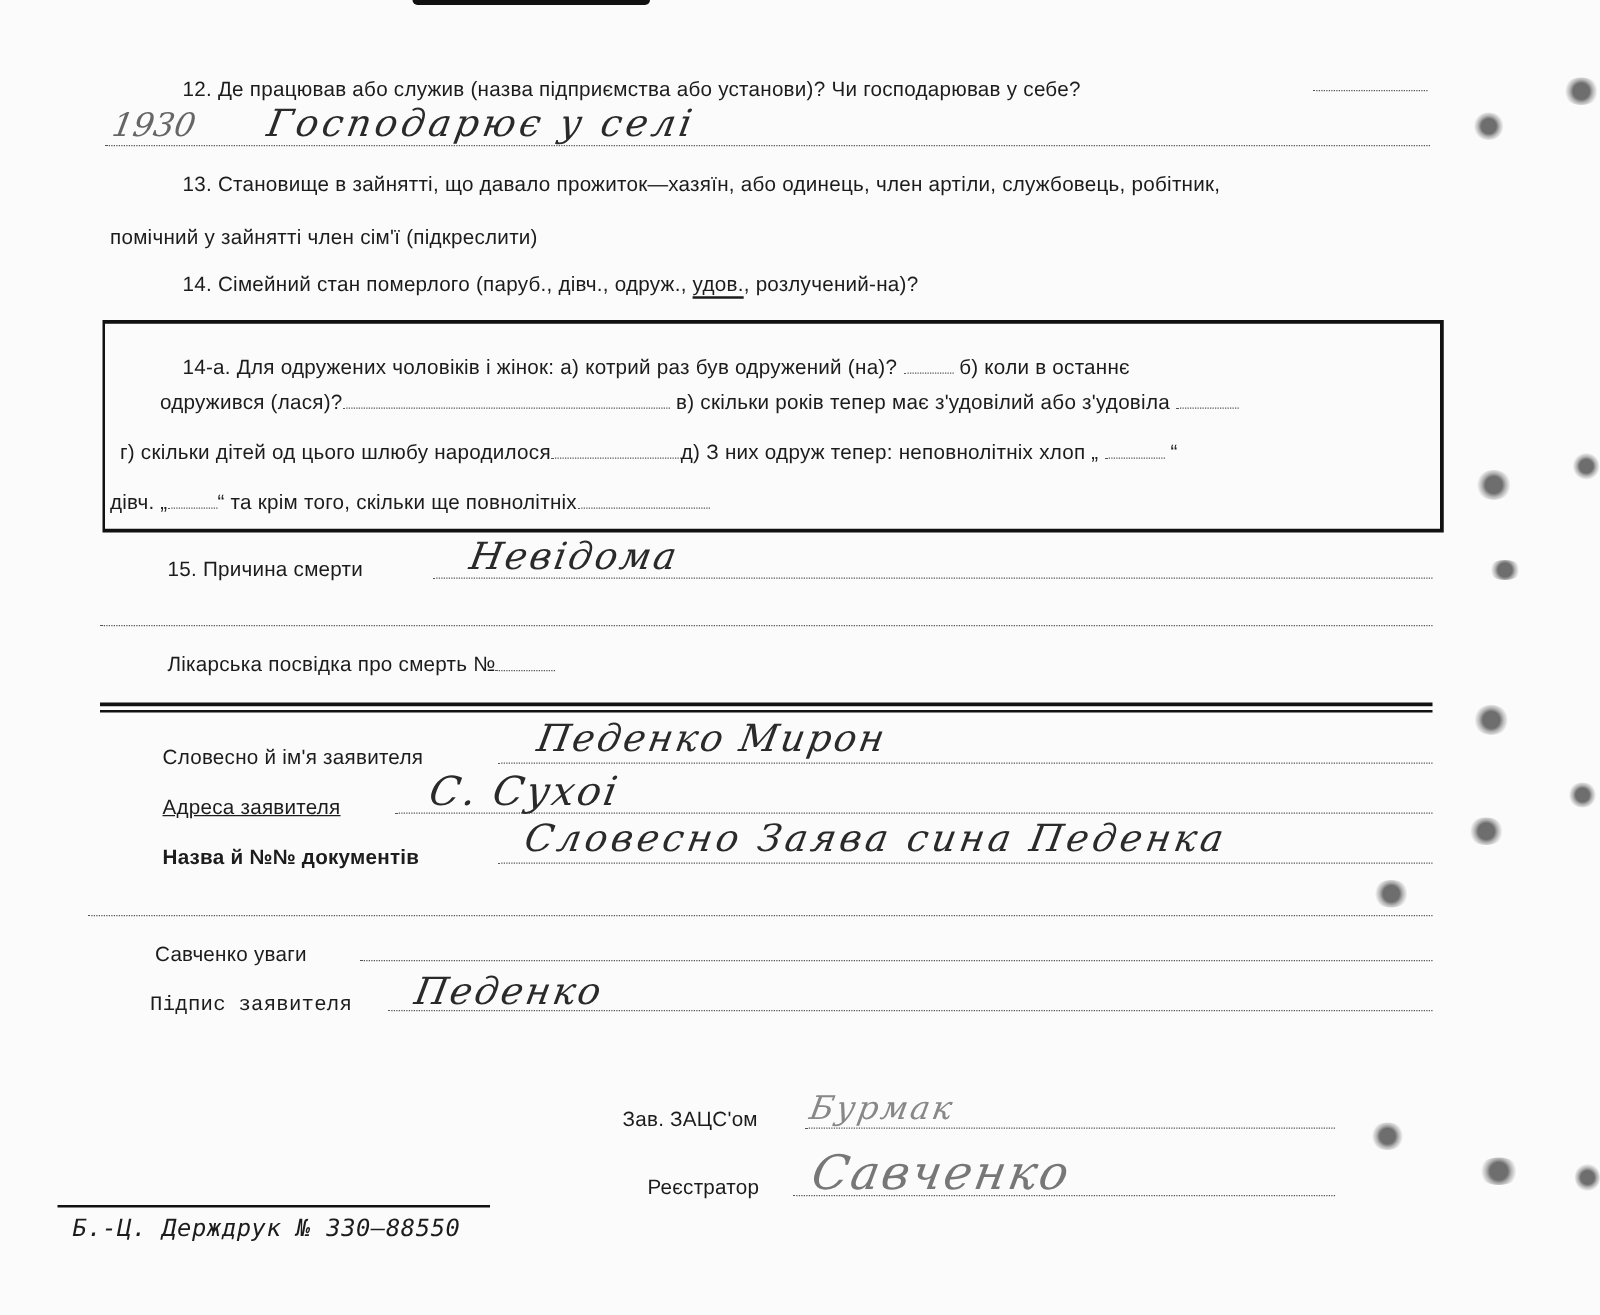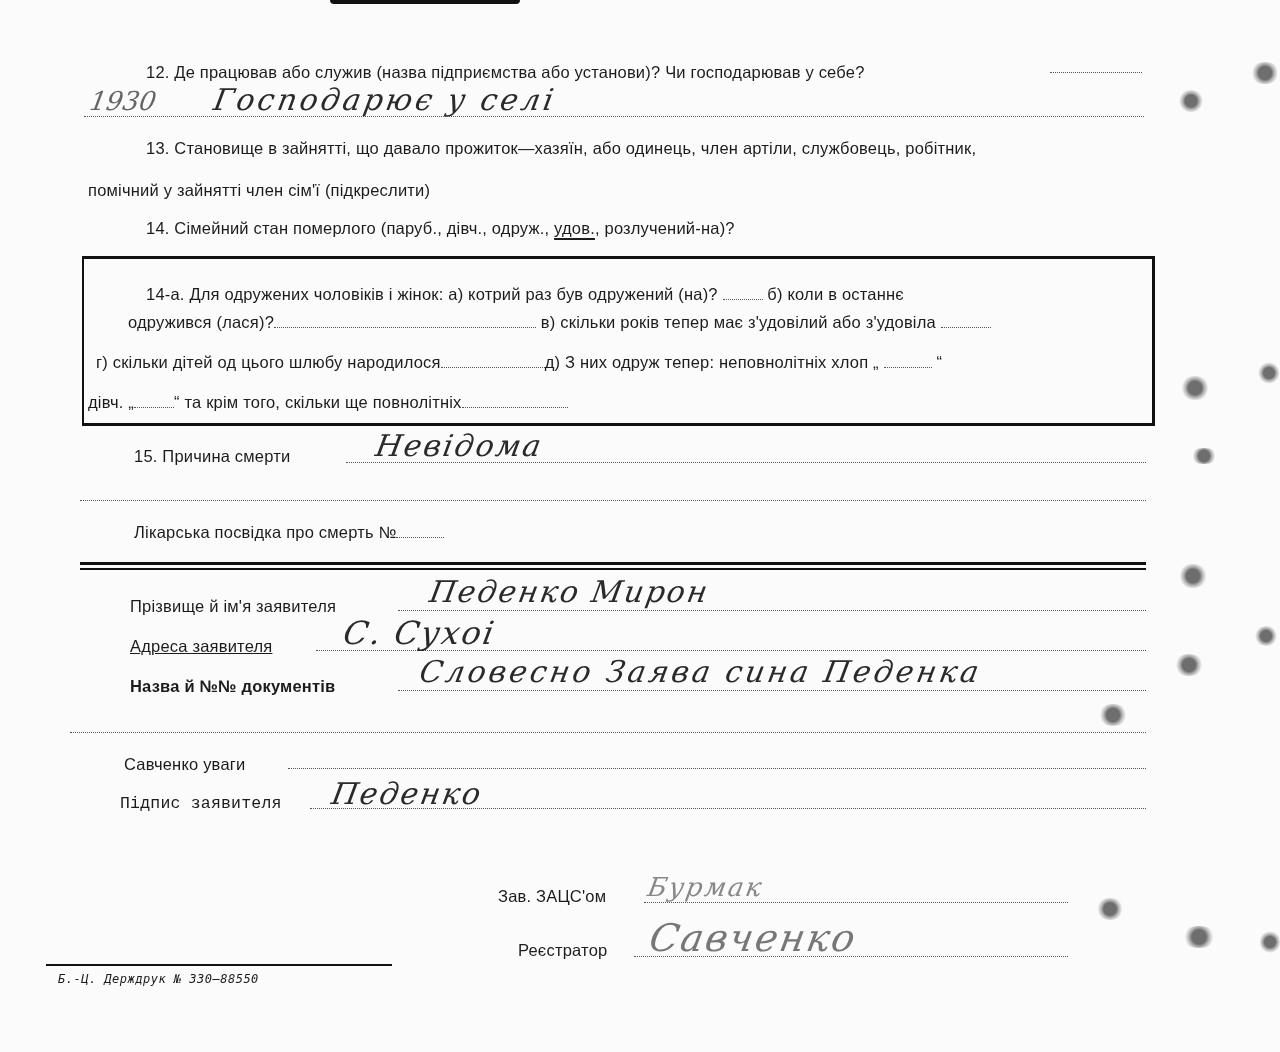--- a/index.html
+++ b/index.html
@@ -6,21 +6,21 @@
   body{width:1280px;height:1052px;background:#fbfbfb;position:relative;overflow:hidden;
        font-family:"Liberation Sans","DejaVu Sans",sans-serif;color:#1c1c1c;}
   .topblack{position:absolute;left:330px;top:0;width:190px;height:4px;background:#111;border-radius:0 0 40px 40px;}
   .line{position:absolute;font-size:16.5px;letter-spacing:0.2px;white-space:nowrap;line-height:20px;}
   .dots{display:inline-block;border-bottom:1px dotted #555;height:14px;vertical-align:baseline;}
   .dotline{position:absolute;border-bottom:1px dotted #555;height:0;}
   .hand{position:absolute;font-family:"DejaVu Serif",serif;font-style:italic;color:#2a2a2a;white-space:nowrap;transform:skewX(-10deg);}
   .u{text-decoration:underline;text-decoration-thickness:2px;text-underline-offset:4px;}
   .box{position:absolute;left:82px;top:256px;width:1068px;height:164px;border:3px solid #111;border-left-width:2px;}
   .rule{position:absolute;background:#111;}
-  .foot{position:absolute;left:58px;top:972px;font-family:"DejaVu Sans Mono",monospace;font-style:italic;font-size:12px;letter-spacing:0.5px;}
+  .foot{position:absolute;left:58px;top:972px;font-family:"DejaVu Sans Mono",monospace;font-style:italic;font-size:19px;letter-spacing:0.5px;}
   .blot{position:absolute;background:radial-gradient(circle,#555 0 35%,#aaa 50%,transparent 70%);border-radius:50%;opacity:.85;}
 </style>
 </head>
 <body>
 
 <div class="topblack"></div>
 
 <div class="line" style="left:146px;top:62px;">
   <span>12. Де працював або служив (назва підприємства або установи)? Чи господарював у себе?</span>
 </div>
@@ -61,21 +61,21 @@
 <div class="dotline" style="left:346px;top:462px;width:800px;"></div>
 <div class="dotline" style="left:80px;top:500px;width:1066px;"></div>
 
 <div class="line" style="left:134px;top:522px;">
   <span>Лікарська посвідка про смерть №</span><span class="dots" style="width:48px;"></span>
 </div>
 
 <div class="rule" style="left:80px;top:562px;width:1066px;height:3px;"></div>
 <div class="rule" style="left:80px;top:568px;width:1066px;height:2px;"></div>
 
-<div class="line" style="left:130px;top:596px;">Прізвище й ім'я заявителя</div>
+<div class="line" style="left:130px;top:596px;">Словесно й ім'я заявителя</div>
 <div class="dotline" style="left:398px;top:610px;width:748px;"></div>
 <div class="hand" style="left:430px;top:574px;font-size:30px;letter-spacing:2px;">Педенко Мирон</div>
 
 <div class="line" style="left:130px;top:636px;text-decoration:underline;">Адреса заявителя</div>
 <div class="dotline" style="left:316px;top:650px;width:830px;"></div>
 <div class="hand" style="left:344px;top:614px;font-size:32px;letter-spacing:2px;">С. Сухоі</div>
 
 <div class="line" style="left:130px;top:676px;font-weight:bold;">Назва й №№ документів</div>
 <div class="dotline" style="left:398px;top:690px;width:748px;"></div>
 <div class="hand" style="left:420px;top:654px;font-size:30px;letter-spacing:3px;">Словесно Заява сина Педенка</div>

